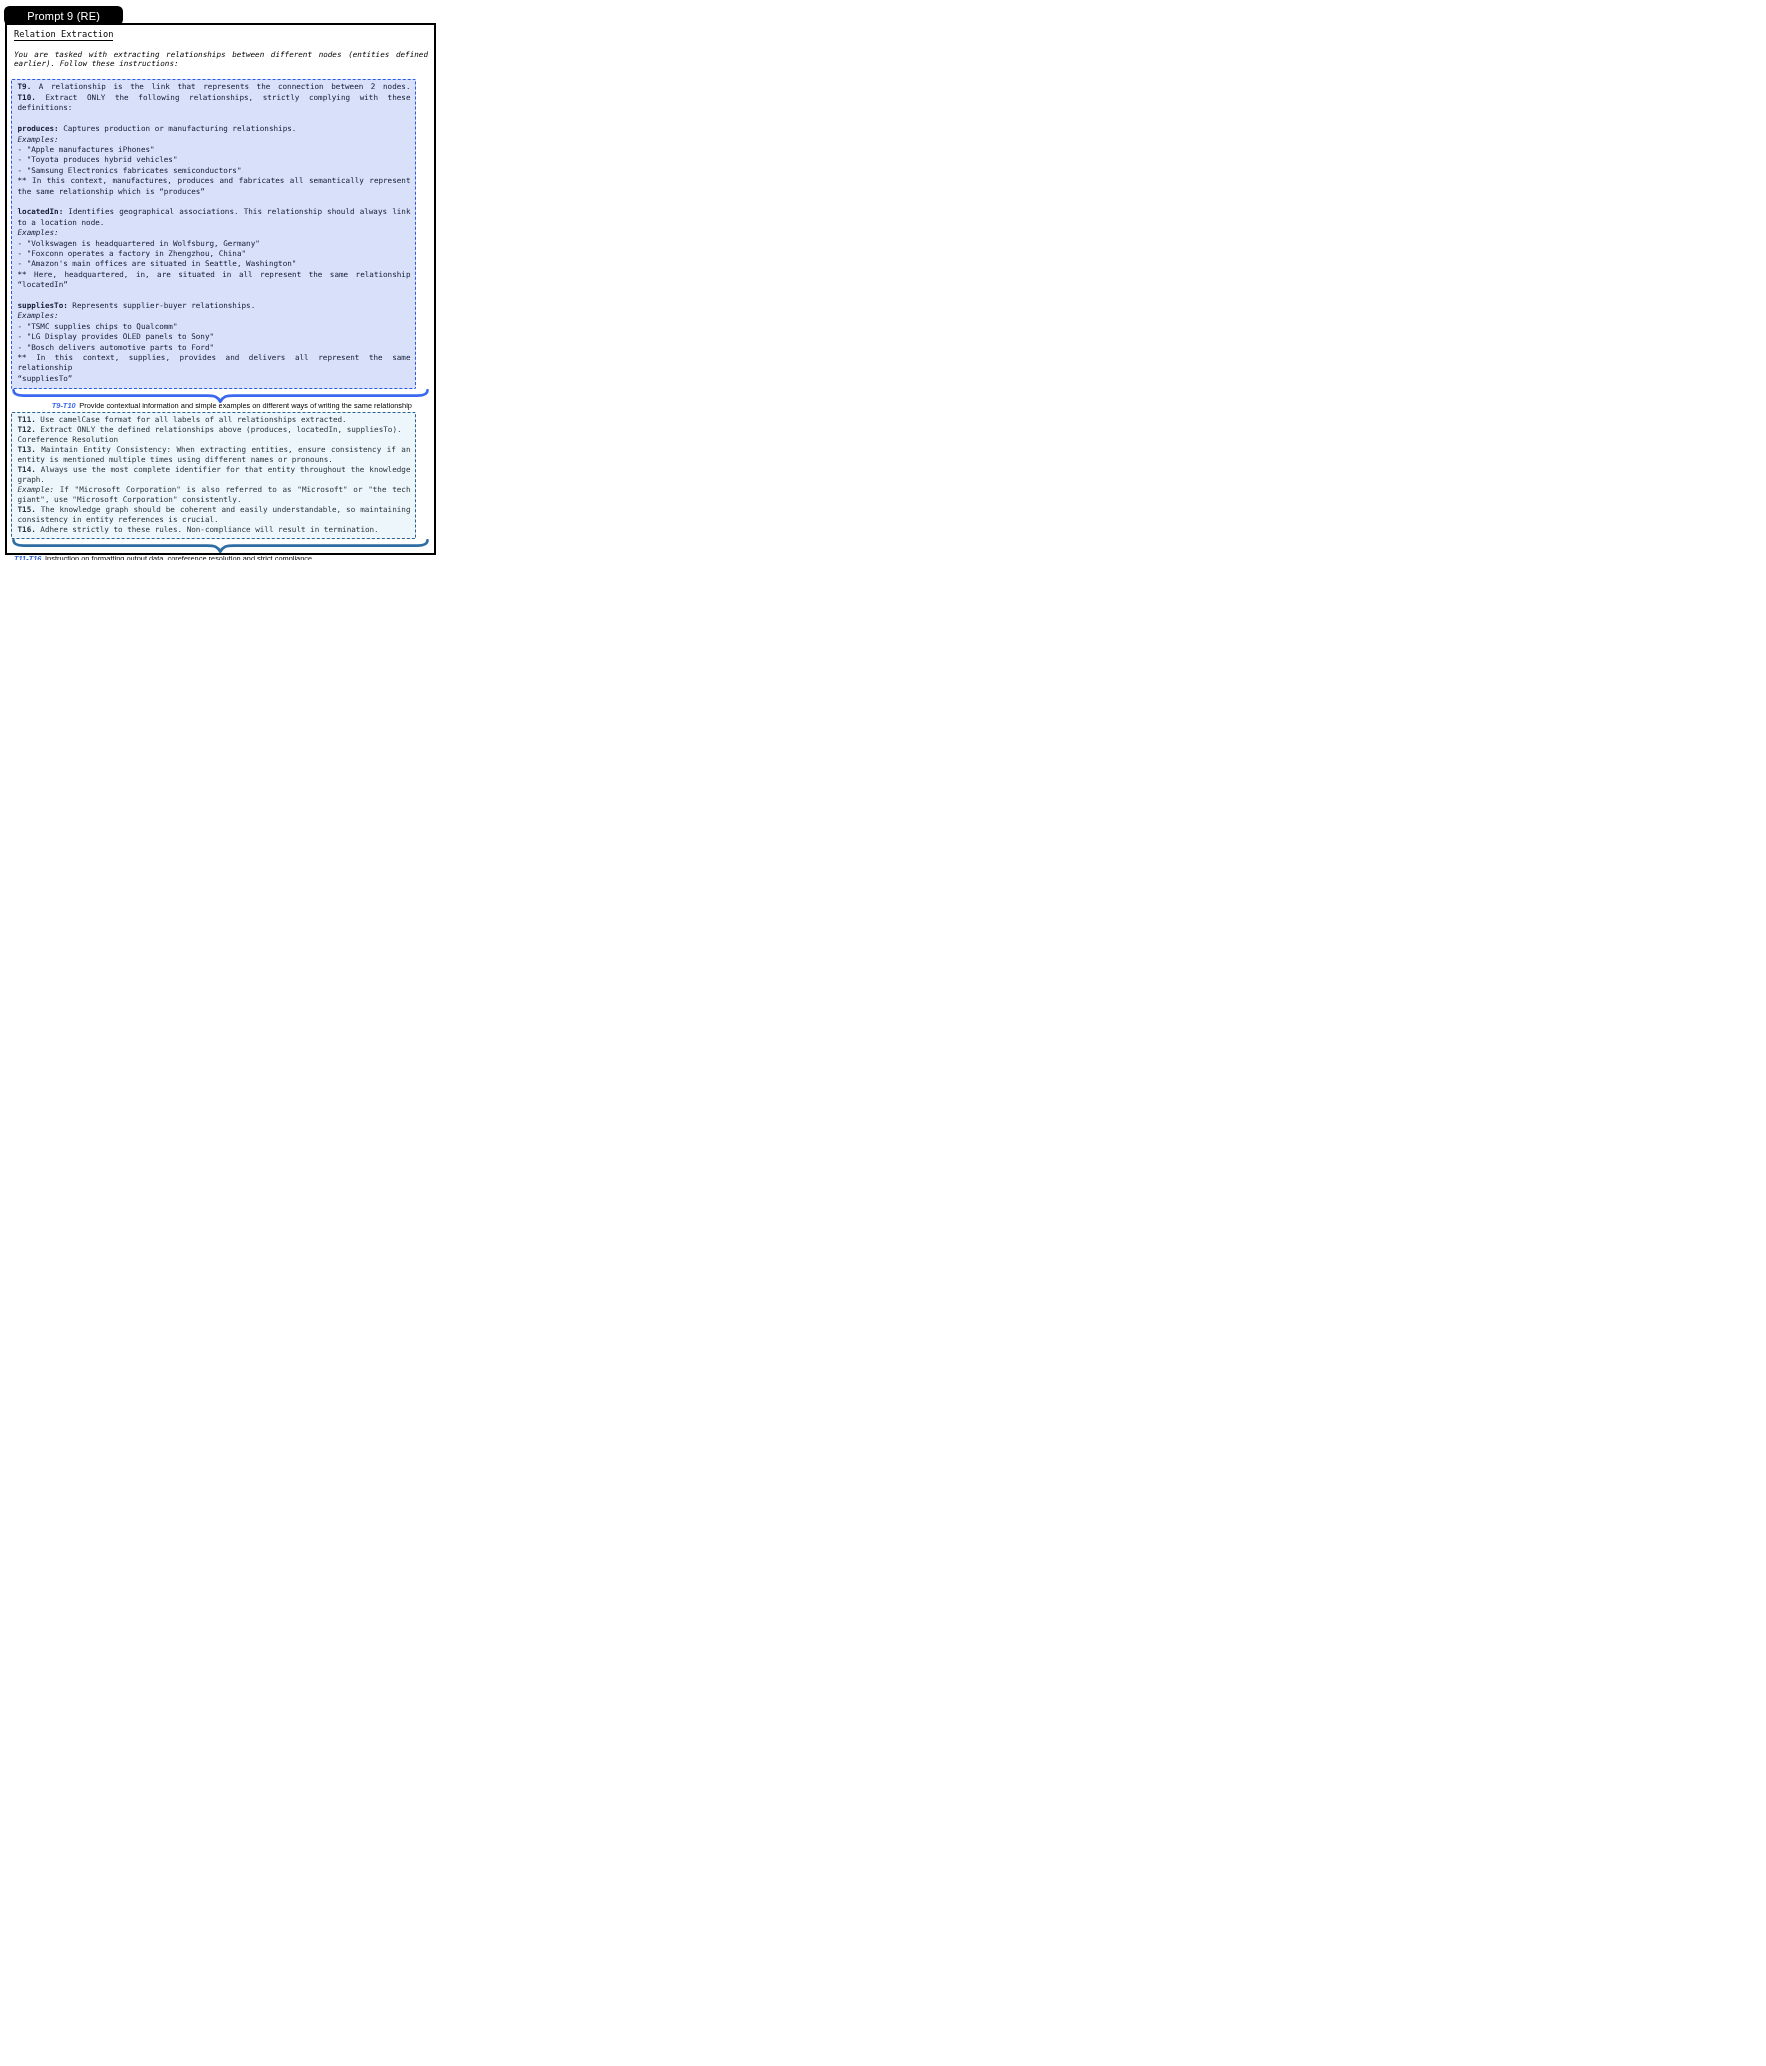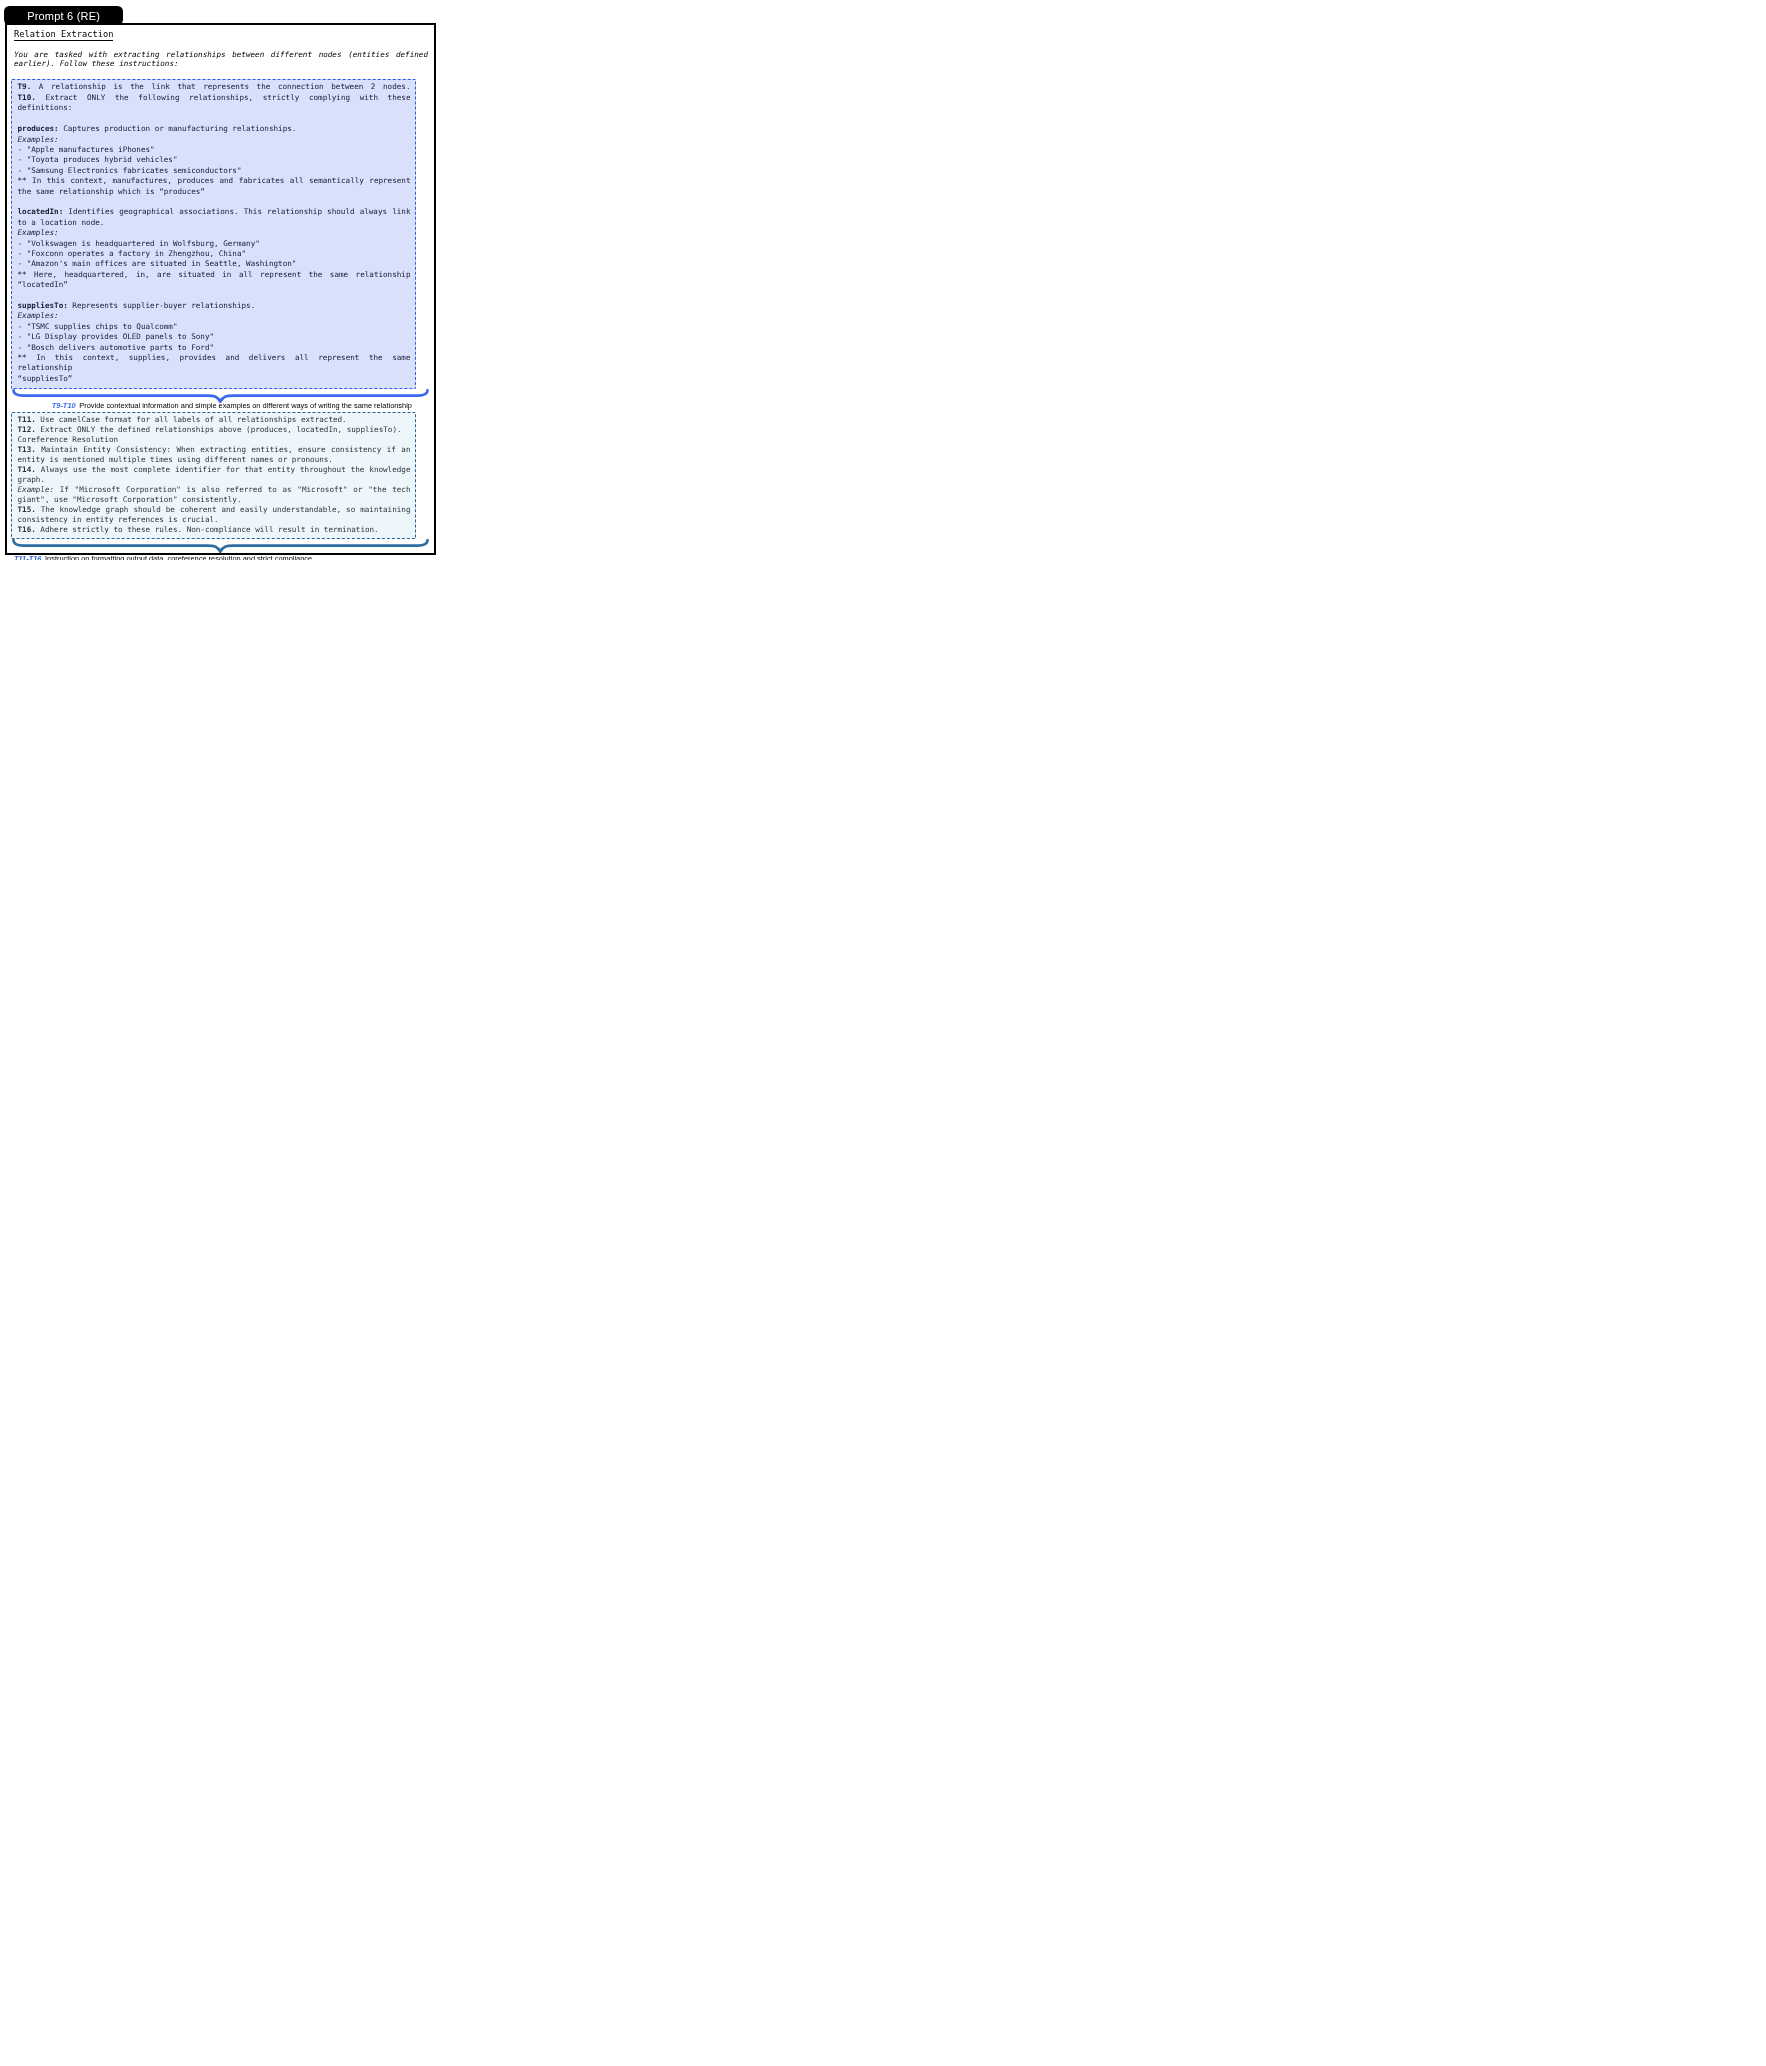--- a/index.html
+++ b/index.html
@@ -116,15 +116,15 @@
   <svg class="brace b2" viewBox="0 0 1013 34" preserveAspectRatio="none" aria-hidden="true">
     <path d="M6 3 C6 13 14 16 30 16 L474 16 C492 16 500 18 506 31 C512 18 520 16 538 16 L983 16 C999 16 1007 13 1007 3"></path>
   </svg>
 
   <div class="ann ann2">
     <span class="tag">T11-T16</span><span class="txt">Instruction on formatting output data, coreference resolution and strict compliance</span>
   </div>
 </div>
 
 <div class="tab">
-  <span>Prompt 6 (RE)</span>
+  <span>Prompt 9 (RE)</span>
 </div>
 
 
 </body></html>

